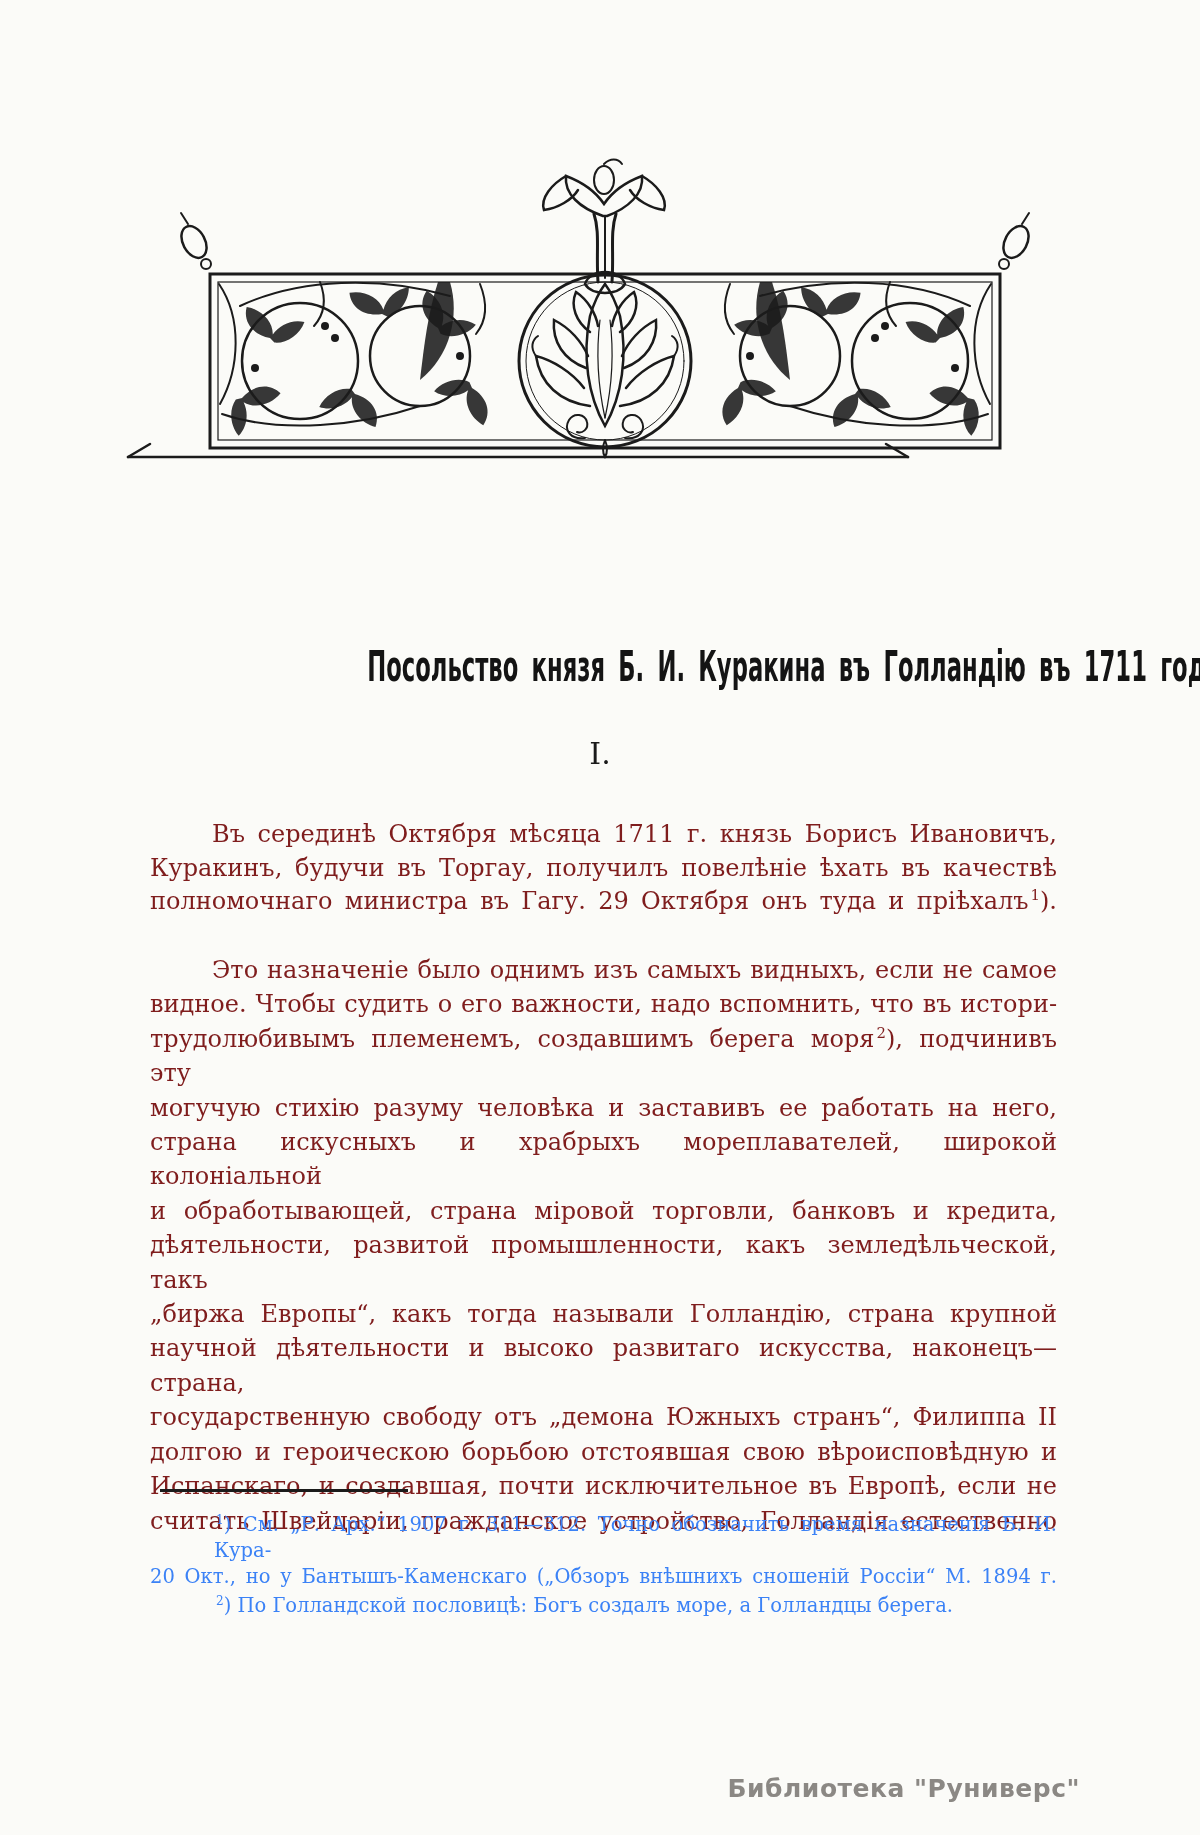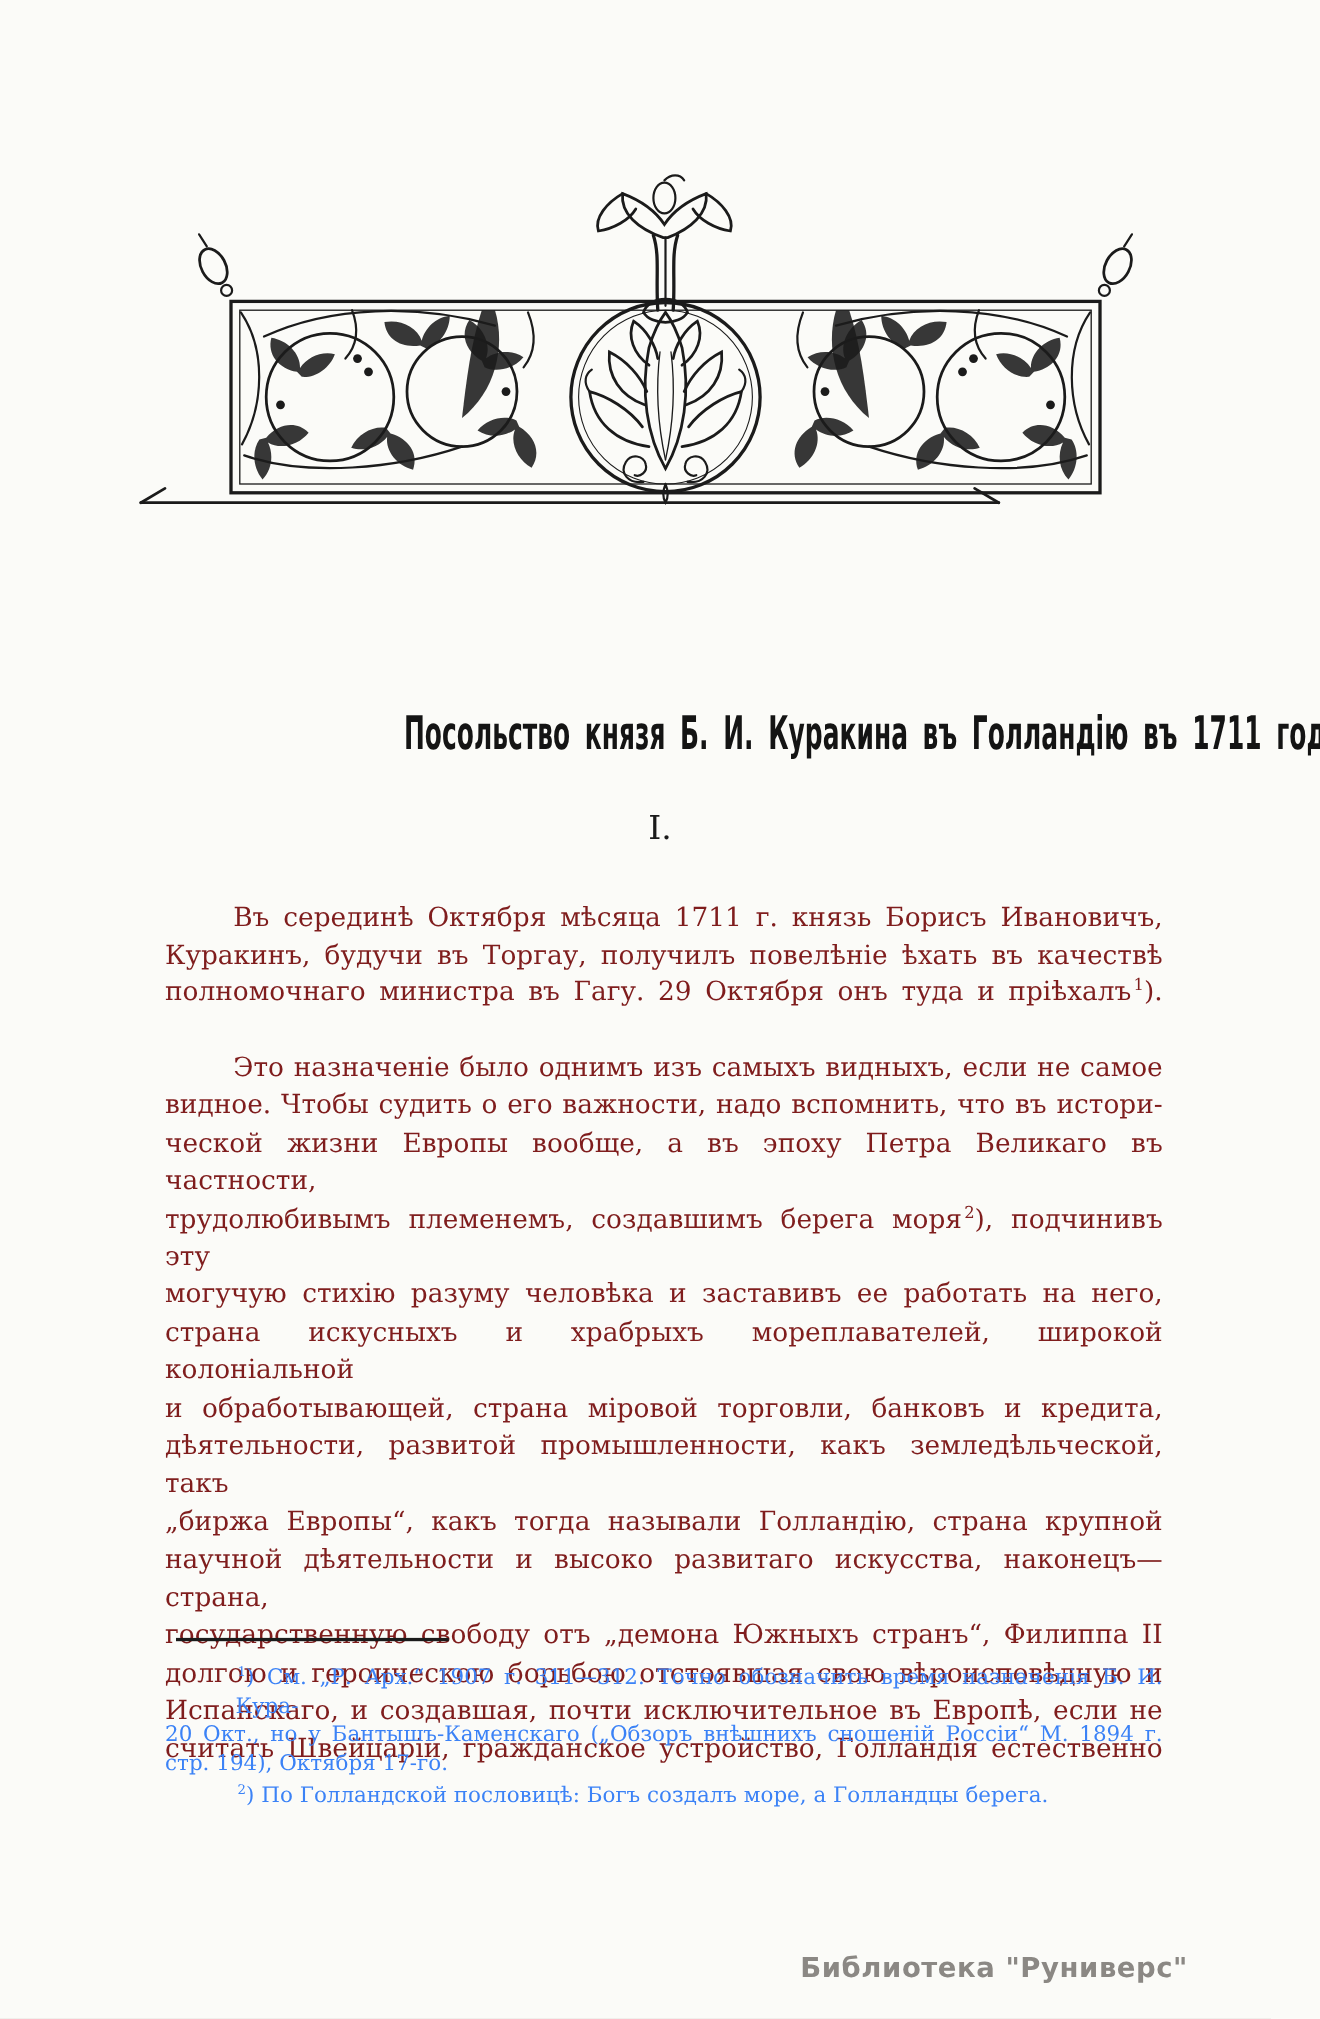--- a/index.html
+++ b/index.html
@@ -153,41 +153,39 @@
 
   <div class="body-block para1">
     <div class="line ind"><span>Въ серединѣ Октября мѣсяца 1711 г. князь Борисъ Ивановичъ,</span></div>
     <div class="line"><span>Куракинъ, будучи въ Торгау, получилъ повелѣніе ѣхать въ качествѣ</span></div>
     <div class="line"><span>полномочнаго министра въ Гагу. 29 Октября онъ туда и пріѣхалъ</span><sup>1</sup><span>).</span></div>
   </div>
 
   <div class="body-block para2">
     <div class="line ind"><span>Это назначеніе было однимъ изъ самыхъ видныхъ, если не самое</span></div>
     <div class="line"><span>видное. Чтобы судить о его важности, надо вспомнить, что въ истори-</span></div>
-    <div class="line"><span>ческой жизни Европы вообще, а въ эпоху Петра Великаго въ частности,</span></div>
     <div class="line"><span>трудолюбивымъ племенемъ, создавшимъ берега моря</span><sup>2</sup><span>), подчинивъ эту</span></div>
     <div class="line"><span>могучую стихію разуму человѣка и заставивъ ее работать на него,</span></div>
     <div class="line"><span>страна искусныхъ и храбрыхъ мореплавателей, широкой колоніальной</span></div>
     <div class="line"><span>и обработывающей, страна міровой торговли, банковъ и кредита,</span></div>
     <div class="line"><span>дѣятельности, развитой промышленности, какъ земледѣльческой, такъ</span></div>
     <div class="line"><span>„биржа Европы“, какъ тогда называли Голландію, страна крупной</span></div>
     <div class="line"><span>научной дѣятельности и высоко развитаго искусства, наконецъ—страна,</span></div>
     <div class="line"><span>государственную свободу отъ „демона Южныхъ странъ“, Филиппа II</span></div>
     <div class="line"><span>долгою и героическою борьбою отстоявшая свою вѣроисповѣдную и</span></div>
     <div class="line"><span>Испанскаго, и создавшая, почти исключительное въ Европѣ, если не</span></div>
     <div class="line"><span>считать Швейцаріи, гражданское устройство, Голландія естественно</span></div>
   </div>
 
   <div class="fn-rule"></div>
 
   <div class="footnotes">
     <div class="fn1">
       <div class="line ind"><sup>1</sup><span>) См. „Р. Арх.“ 1907 г. 311—312. Точно обозначить время назначенія Б. И. Кура-</span></div>
       <div class="line"><span>20 Окт., но у Бантышъ-Каменскаго („Обзоръ внѣшнихъ сношеній Россіи“ М. 1894 г.</span></div>
-      <div class="line short"><span>стр. 194), Октября 17-го.</span></div>
     </div>
     <div class="fn2">
       <div class="line ind short"><sup>2</sup><span>) По Голландской пословицѣ: Богъ создалъ море, а Голландцы берега.</span></div>
     </div>
   </div>
 
   <div class="watermark">Библиотека "Руниверс"</div>
 
 </div>
 

